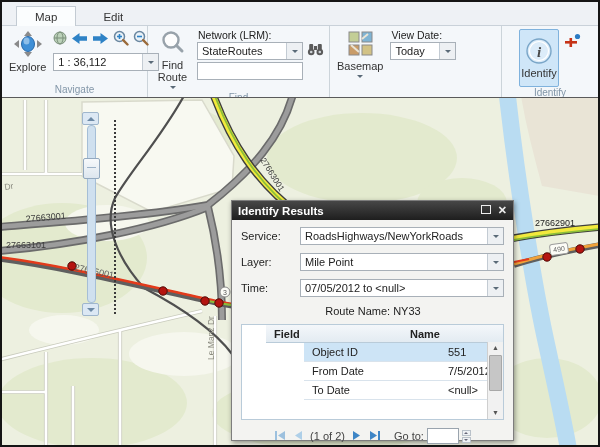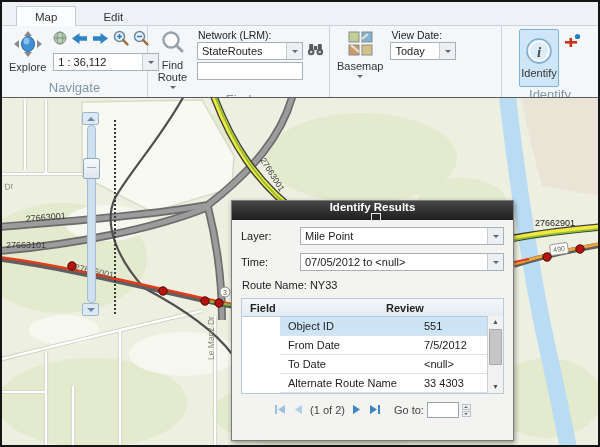--- a/index.html
+++ b/index.html
@@ -8,21 +8,21 @@
 
   
   .tabstrip { height:23px; background:#eef1f5; display:flex; align-items:flex-end;
               padding-left:14px; gap:8px; border-bottom:1px solid #c9d1d9; }
   .tab { padding:4px 18px 3px; font-size:11.5px; color:#333; border:1px solid transparent;
          border-bottom:none; margin-bottom:-1px; cursor:default; }
   .tab.active { background:#fbfdfe; border-color:#c3cbd3; }
   .ribbon-body { height:71px; display:flex; background:#f4f7fa; }
   .group { display:flex; flex-direction:column; border-right:1px solid #ccd4da; box-sizing:border-box; }
   .group-content { flex:1; display:flex; padding:3px 5px 0; gap:5px; }
-  .group-label { text-align:center; font-size:13px; color:#8296a8; padding:0 12px 2px; }
+  .group-label { text-align:center; font-size:10px; color:#8296a8; padding:0 12px 2px; }
   .big-btn { display:flex; flex-direction:column; align-items:center; justify-content:flex-start;
              font-size:11px; color:#333; padding:2px 2px 0; text-align:center; line-height:12px; }
   .big-btn svg { margin-bottom:2px; }
   .nav-col { display:flex; flex-direction:column; justify-content:flex-start; }
   .icon-row { display:flex; align-items:center; gap:4px; height:20px; margin:1px 0 3px; }
   .combo { display:flex; height:16px; border:1px solid #a8b0b8; background:#fff; font-size:11px;
            align-items:center; box-sizing:content-box; }
   .combo .val { flex:1; padding:0 4px; white-space:nowrap; overflow:hidden; color:#222; }
   .combo .cbtn { width:15px; align-self:stretch; background:#edf0f3; border-left:1px solid #c3cbd3;
                  display:flex; align-items:center; justify-content:center; }
@@ -49,30 +49,30 @@
               border-radius:4px; box-sizing:border-box; }
   .sl-handle { position:absolute; left:1px; top:46px; width:17px; height:21px;
                background:linear-gradient(#f6f9fb,#dde6ee); border:1px solid #93a9bf; border-radius:2px; box-sizing:border-box; }
   .sl-handle:after { content:""; display:block; margin:8px 3px 0; border-top:1px solid #9db3c8; }
   .ticks { position:absolute; left:112px; top:22px; height:194px; border-left:2px dotted #3a3a3a; }
 
   
   .panel { position:absolute; left:229px; top:102px; width:281px; height:239px; background:#f3f3f1;
            border:1px solid #7d7d7d; box-shadow:1px 2px 5px rgba(0,0,0,.4); box-sizing:content-box; }
   .panel-title { height:19px; background:linear-gradient(#474747,#1e1e1e); color:#fff; font-size:11.5px;
-                 font-weight:bold; padding:0 6px; display:flex; align-items:center;flex-direction:column; }
+                 font-weight:bold; padding:0 6px; display:flex; align-items:center; }
   .panel-title .sp { flex:1; }
   .wbtn { color:#eee; font-size:11px; margin-left:7px; line-height:1; cursor:default; }
   .maxbox { display:inline-block; width:8px; height:7px; border:1.5px solid #eee; }
   .panel-body { padding:7px 9px 0; }
   .frow { display:flex; align-items:center; margin-bottom:8px; }
   .flabel { width:59px; font-size:11px; color:#1d1d1d; }
   .fcombo { flex:1; }
-  .routename { font-size:11px; color:#1d1d1d; margin:6px 0 7px 1px; }
-  .ptable { position:relative; border:1px solid #b9cbd9; background:#fff; height:94px; overflow:hidden; }
+  .routename { font-size:11px; color:#1d1d1d; margin:6px 0 7px 1px;text-align:center; }
+  .ptable { position:relative; border:1px solid #b9cbd9; background:#fff; height:94px; overflow:hidden;padding-left:24px; }
   .thead { display:flex; height:17px; align-items:center; background:linear-gradient(#f4f7fa,#e3ebf2);
            border-bottom:1px solid #b9cbd9; font-size:11px; font-weight:bold; color:#222; }
   .trow { display:flex; height:18px; align-items:center; font-size:11px; color:#222; background:#fff;
           border-bottom:1px solid #d9e3ec;margin-left:38px; }
   .trow.sel { background:#cde4f6; }
   .c1 { width:128px; padding-left:8px; white-space:nowrap; overflow:hidden; }
   .c2 { flex:1; padding-left:8px; white-space:nowrap; overflow:hidden; }
   .vscroll { position:absolute; right:0; top:17px; bottom:0; width:15px; background:#f1f1f1;
              border-left:1px solid #cfcfcf; display:flex; flex-direction:column; align-items:center; }
   .sb-arrow { font-size:7px; color:#555; height:12px; line-height:12px; }
@@ -374,20 +374,29 @@
 
     <div class="panel">
       <div class="panel-title">
         <span>Identify Results</span>
         <span class="sp"></span>
         <span class="wbtn"><span class="maxbox"></span></span>
         <span class="wbtn">✕</span>
       </div>
       <div class="panel-body">
         <div class="frow">
+          <span class="flabel">Service:</span>
+          <div class="combo fcombo">
+            <span class="val">RoadsHighways/NewYorkRoads</span>
+            <span class="cbtn">
+                <span class="tri"></span>
+              </span>
+          </div>
+        </div>
+        <div class="frow">
           <span class="flabel">Layer:</span>
           <div class="combo fcombo">
             <span class="val">Mile Point</span>
             <span class="cbtn">
                 <span class="tri"></span>
               </span>
           </div>
         </div>
         <div class="frow">
           <span class="flabel">Time:</span>
@@ -399,37 +408,33 @@
           </div>
         </div>
         <div class="routename">
           <span>Route Name:</span>
           <span>NY33</span>
         </div>
 
         <div class="ptable">
           <div class="thead">
             <span class="c1">Field</span>
-            <span class="c2">Review</span>
+            <span class="c2">Name</span>
           </div>
           <div class="trow sel">
             <span class="c1">Object ID</span>
             <span class="c2">551</span>
           </div>
           <div class="trow">
             <span class="c1">From Date</span>
             <span class="c2">7/5/2012</span>
           </div>
           <div class="trow">
             <span class="c1">To Date</span>
             <span class="c2">&lt;null&gt;</span>
-          </div>
-          <div class="trow">
-            <span class="c1">Alternate Route Name</span>
-            <span class="c2">33 4303</span>
           </div>
           <div class="vscroll">
             <span class="sb-arrow">▲</span>
             <span class="sb-thumb"></span>
             <span class="sb-fill"></span>
             <span class="sb-arrow">▼</span>
           </div>
         </div>
 
         <div class="pager">

